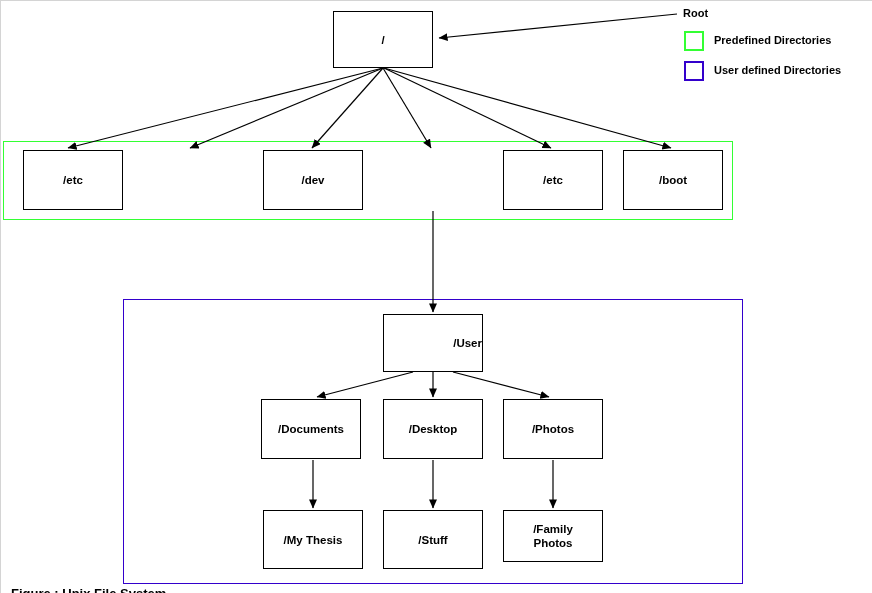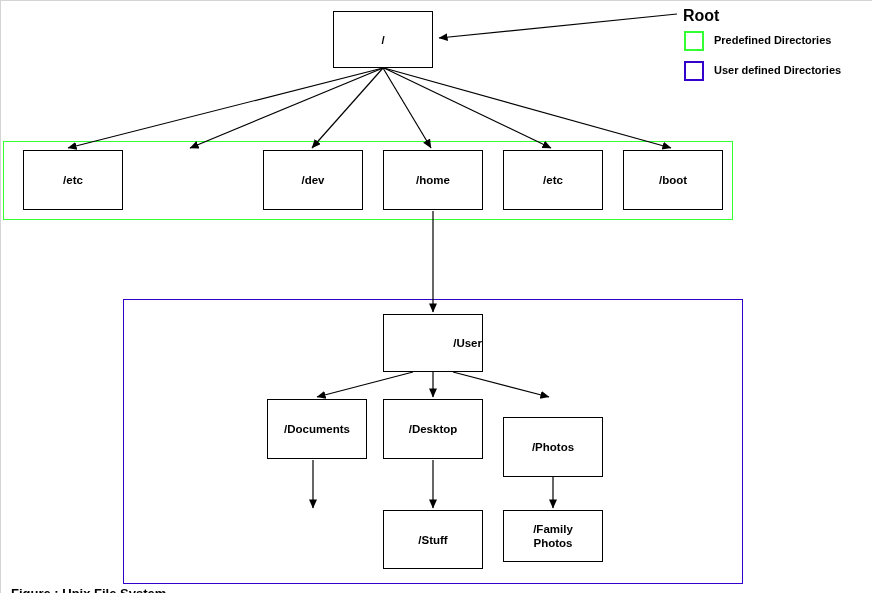--- a/index.html
+++ b/index.html
@@ -21,21 +21,21 @@
     font-weight:bold;font-size:11.5px;color:#000;text-align:center;
   }
   .box .wrap{display:inline-block;max-width:62px;line-height:1.25;}
   .legend{position:absolute;z-index:2;}
   .legend-swatch{position:absolute;width:20px;height:20px;box-sizing:border-box;background:#fff;}
   .legend-swatch.green{border:2px solid #33ff33;left:683px;top:30px;}
   .legend-swatch.blue{border:2px solid #3300cc;left:683px;top:60px;}
   .legend-label{position:absolute;left:713px;font-weight:bold;font-size:11px;color:#000;white-space:nowrap;}
   .legend-label.l1{top:33px;}
   .legend-label.l2{top:63px;}
-  .root-callout{position:absolute;left:682px;top:6px;z-index:2;font-weight:bold;font-size:16px;color:#000;}
+  .root-callout{position:absolute;left:682px;top:6px;z-index:2;font-weight:bold;font-size:11px;color:#000;}
   .caption{
     position:absolute;left:10px;top:585px;z-index:2;
     font-weight:bold;font-size:13px;color:#000;white-space:nowrap;
   }
 </style>
 </head>
 <body>
 
 <div class="canvas">
 
@@ -74,44 +74,44 @@
   <div class="box" style="left:332px;top:10px;height:57px;">
     <span>/</span>
   </div>
 
   <div class="box" style="left:22px;top:149px;">
     <span>/etc</span>
   </div>
   <div class="box" style="left:262px;top:149px;">
     <span>/dev</span>
   </div>
-  <div class="box" style="left:382px;top:149px;">
-    <span>/home</span>
-  </div>
   <div class="box" style="left:502px;top:149px;">
     <span>/etc</span>
   </div>
   <div class="box" style="left:622px;top:149px;">
     <span>/boot</span>
   </div>
 
   <div class="box" style="left:382px;top:313px;height:58px;justify-content:flex-end;">
     <span>/User</span>
   </div>
 
-  <div class="box" style="left:266px;top:398px;">
+  <div class="box" style="left:260px;top:398px;">
     <span>/Documents</span>
   </div>
   <div class="box" style="left:382px;top:398px;">
     <span>/Desktop</span>
   </div>
-  <div class="box" style="left:502px;top:416px;">
+  <div class="box" style="left:502px;top:398px;">
     <span>/Photos</span>
   </div>
 
+  <div class="box" style="left:262px;top:509px;height:59px;">
+    <span>/My Thesis</span>
+  </div>
   <div class="box" style="left:382px;top:509px;height:59px;">
     <span>/Stuff</span>
   </div>
   <div class="box" style="left:502px;top:509px;height:52px;">
     <span class="wrap">/Family Photos</span>
   </div>
 
   <div class="legend">
     <div class="root-callout">Root</div>
     <div class="legend-swatch green"></div>

